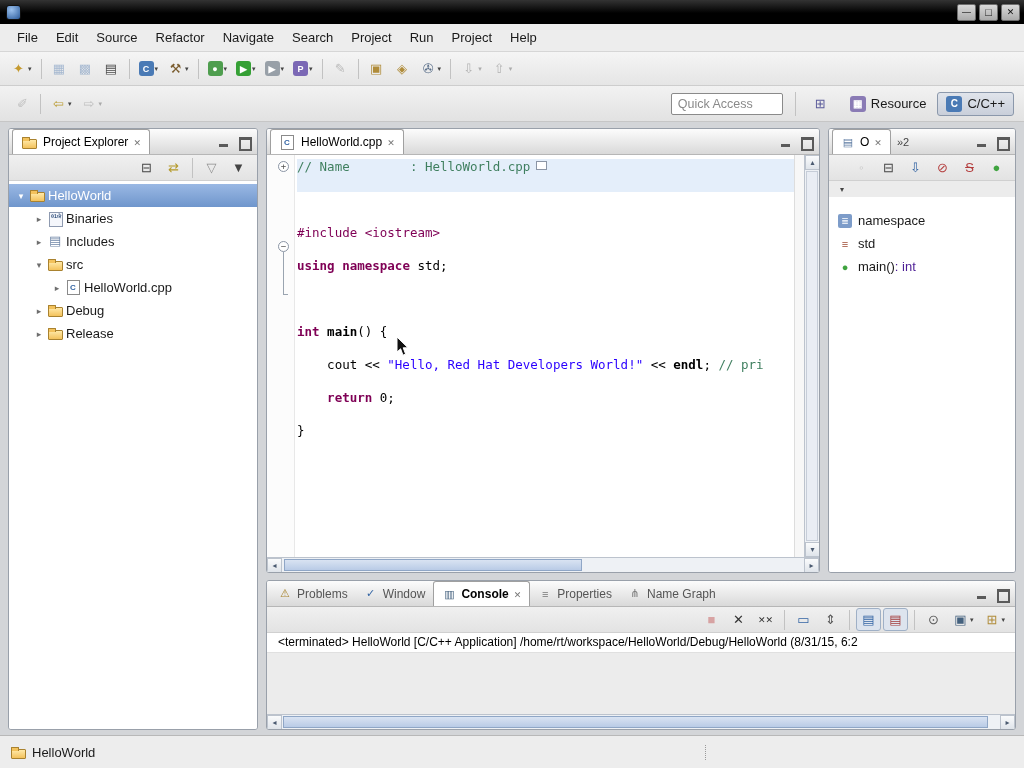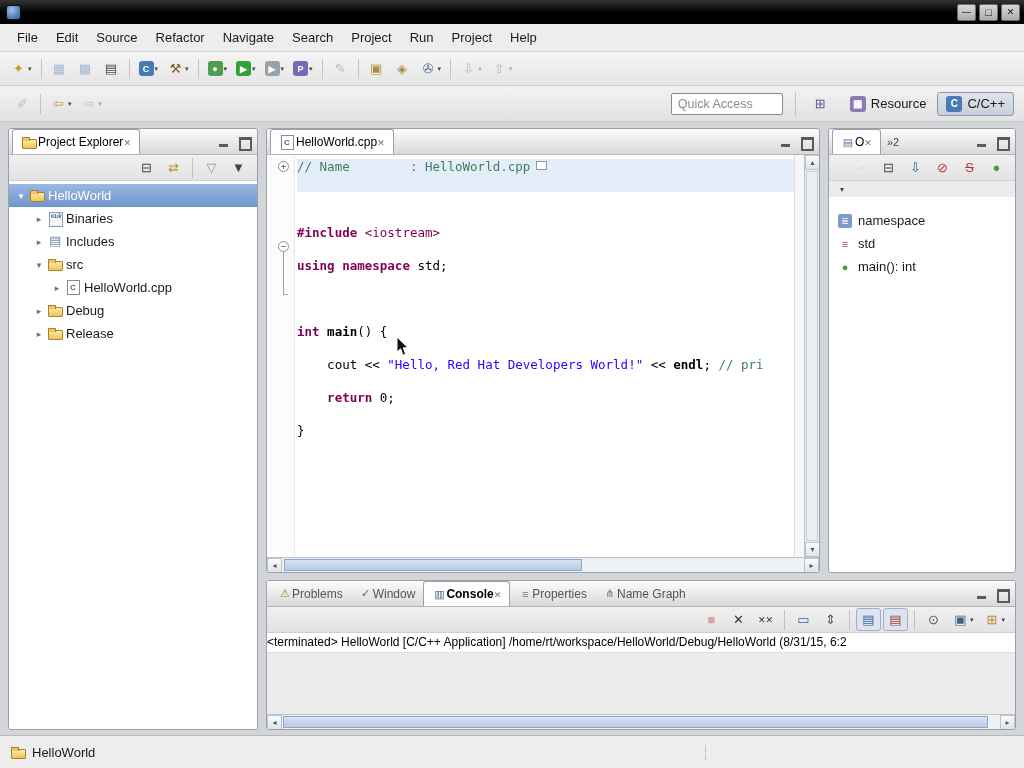--- a/index.html
+++ b/index.html
@@ -38,21 +38,21 @@
 
 .persp-bar{display:flex;align-items:center;gap:2px}
 .persp{display:inline-flex;align-items:center;gap:5px;padding:3px 8px;border:1px solid transparent;border-radius:3px}
 .persp.active{background:linear-gradient(#e0e4eb,#c9cfda);border:1px solid #8b98ab}
 .persp-icon{width:16px;height:16px;border-radius:3px;color:#fff;font-size:10px;font-weight:bold;display:inline-flex;align-items:center;justify-content:center}
 .persp-label{font-size:13px}
 
 
 .view{position:absolute;background:#ececec;border:1px solid #99a0aa;border-radius:3px;overflow:hidden}
 .tabstrip{height:26px;background:linear-gradient(#fcfcfc,#d9d9d9);border-bottom:1px solid #b6b6b6;display:flex;align-items:flex-end;padding-left:3px}
-.tab{height:25px;display:flex;align-items:center;padding:0 8px;font-size:12px;color:#555;white-space:nowrap}
+.tab{height:25px;display:flex;align-items:center;gap:5px;padding:0 8px;font-size:12px;color:#555;white-space:nowrap}
 .tab.active{background:#fff;border:1px solid #a0a0a0;border-bottom:none;border-radius:3px 3px 0 0;color:#000}
 .tab-close::before{content:"✕";font-size:9px;color:#777}
 .tglyph{width:14px;text-align:center;font-size:11px}
 .more-tabs{font-size:11px;color:#444;padding:0 6px;align-self:center}
 .minmax{margin-left:auto;display:flex;align-items:center;gap:8px;padding-right:7px;align-self:center}
 .btn-min,.btn-max{width:12px;height:12px;position:relative;display:inline-block}
 .btn-min::after{content:"";position:absolute;left:1px;bottom:1px;width:9px;height:3px;background:#5a5a5a}
 .btn-max::after{content:"";position:absolute;left:1px;top:1px;width:9px;height:9px;border:2px solid #5a5a5a;border-top-width:3px}
 .view-toolbar{height:26px;display:flex;align-items:center;justify-content:flex-end;gap:2px;padding:0 6px;background:linear-gradient(#f0f0f0,#e3e3e3);border-bottom:1px solid #d0d0d0}
 
@@ -78,21 +78,21 @@
 .v-editor{left:266px;top:128px;width:554px;height:445px}
 .editor-body{position:absolute;top:26px;left:0;right:0;bottom:0;display:flex;flex-direction:column;background:#fff}
 .editor-main{flex:1;display:flex;min-height:0}
 .fold-margin{width:28px;position:relative;background:#fcfcfc;border-right:1px solid #e8e8e8;flex:none}
 .fold-marker{position:absolute;left:11px;width:11px;height:11px;border:1px solid #8b95a5;border-radius:6px;background:#fff;font:9px/9px "DejaVu Sans Mono",monospace;text-align:center;color:#555}
 .fold-scope{position:absolute;left:16px;top:97px;width:5px;height:43px;border-left:1px solid #9aa4b0;border-bottom:1px solid #9aa4b0}
 .code-area{flex:1;overflow:hidden;padding:4px 0 0 2px;font:12.5px/16px "DejaVu Sans Mono",monospace;position:relative}
 .code-line{height:33px;white-space:pre}
 .code-line.hl{background:#e4eefa}
 .c-comment{color:#3f7f5f}
-.c-directive{color:#7f0055;font-weight:bold}
+.c-directive{color:#7f0055;font-weight:normal}
 .c-header{color:#7f0055}
 .c-keyword{color:#7f0055;font-weight:bold}
 .c-function{font-weight:bold;color:#000}
 .c-string{color:#2a00ff}
 .c-plain{color:#000}
 .fold-box{display:inline-block;width:11px;height:9px;border:1px solid #8b95a5;margin-left:6px;vertical-align:1px;background:#fff}
 .overview-ruler{width:10px;background:#f7f7f7;border-left:1px solid #ddd;flex:none}
 
 
 .vscroll{width:15px;display:flex;flex-direction:column;background:#eef1f5;border-left:1px solid #bcc3cd;flex:none}
@@ -109,27 +109,27 @@
 .ar-d::before{content:"▾"}
 
 
 .v-outline{left:828px;top:128px;width:188px;height:445px}
 .outline-menurow{height:16px;display:flex;align-items:center;padding-left:6px;background:#ececec}
 .outline-menurow .caret{font-size:8px}
 .outline-list{position:absolute;top:68px;left:0;right:0;bottom:0;background:#fff;padding-top:12px;overflow:hidden}
 .outline-row{height:23px;display:flex;align-items:center;padding-left:9px;font-size:13px}
 .o-icon{width:14px;height:14px;margin-right:6px;font-size:11px;line-height:14px;text-align:center;flex:none}
 .o-icon.obadge{border-radius:2px;font-size:9px;color:#fff}
-.o-suffix{color:#0f172a}
+.o-suffix{color:#4c1d95}
 
 
 .v-console{left:266px;top:580px;width:750px;height:150px}
 .console-tabs{display:flex;align-items:flex-end;height:26px}
 .v-console .tab.active .tab-label{font-weight:bold}
-.console-header{height:20px;line-height:19px;background:#fff;border-bottom:1px solid #e0e0e0;font-size:12px;color:#000;padding-left:0;white-space:nowrap;overflow:hidden}
+.console-header{height:20px;line-height:19px;background:#fff;border-bottom:1px solid #e0e0e0;font-size:12px;color:#000;padding-left:11px;white-space:nowrap;overflow:hidden}
 .console-out{position:absolute;top:72px;left:0;right:0;bottom:15px;display:flex}
 .console-text{flex:1;background:#fff;font:12px/16px "DejaVu Sans Mono",monospace;color:#333;padding:2px 4px;overflow:hidden;white-space:pre}
 .v-console .hscroll{position:absolute;left:0;right:0;bottom:0}
 
 
 .statusbar{position:absolute;left:0;right:0;top:735px;height:33px;background:#ededed;border-top:1px solid #b8b8b8;display:flex;align-items:center;padding-left:10px;gap:5px;font-size:13px}
 .sb-divider{position:absolute;left:705px;top:9px;height:15px;border-left:1px dotted #9a9a9a}
 
 .cursor{position:absolute;left:396px;top:336px;z-index:50}
 </style>

